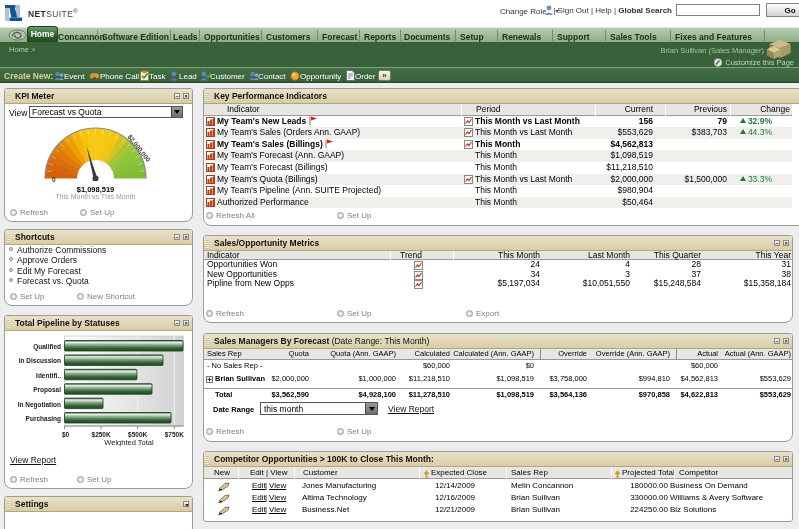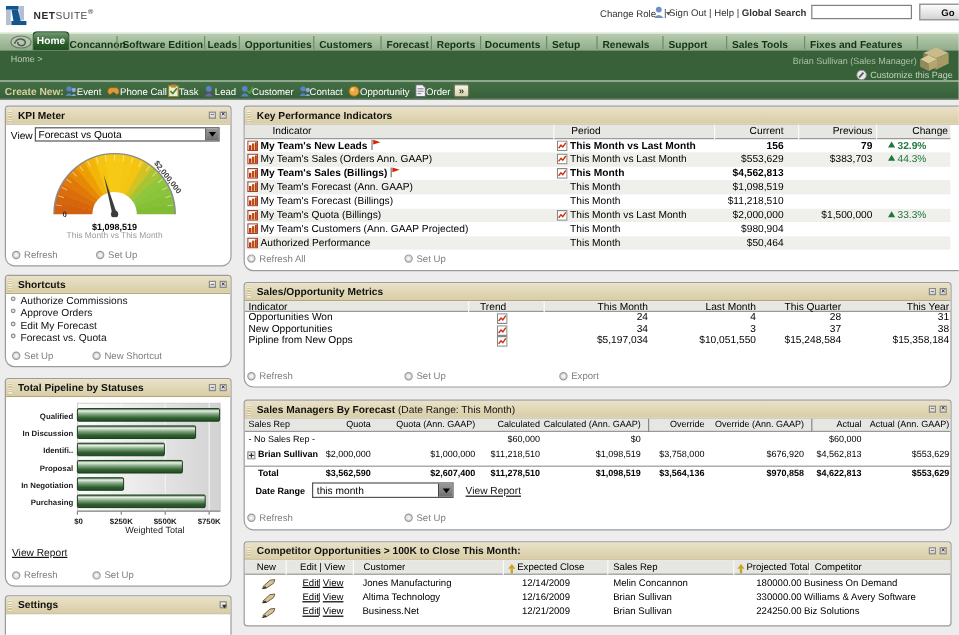--- a/index.html
+++ b/index.html
@@ -435,21 +435,21 @@
     <span style="right:65px;">$1,500,000</span>
     <span class="gv" style="right:20px;"><i class="up"></i>33.3%</span>
   </div>
   <div class="trow" style="top:96.1px; height:11.6px; line-height:11.6px;">
     <svg class="kic" width="9" height="9">
         <rect x="0.5" y="0.5" width="8" height="8" fill="#fff" stroke="#994433"></rect>
         <rect x="1.5" y="4" width="2" height="4" fill="#cc3311"></rect>
         <rect x="4" y="2.5" width="2" height="5.5" fill="#b05500"></rect>
         <rect x="6.5" y="1.5" width="1.5" height="6.5" fill="#cc3311"></rect>
       </svg>
-    <span style="left:13px;">My Team's Customers (Ann. GAAP Projected)</span>
+    <span style="left:13px;">My Team's Pipeline (Ann. SUITE Projected)</span>
     <span style="left:271px;">This Month</span>
     <span style="right:139px;">$980,904</span>
   </div>
   <div class="trow altbg" style="top:107.7px; height:11.6px; line-height:11.6px;">
     <svg class="kic" width="9" height="9">
         <rect x="0.5" y="0.5" width="8" height="8" fill="#fff" stroke="#994433"></rect>
         <rect x="1.5" y="4" width="2" height="4" fill="#cc3311"></rect>
         <rect x="4" y="2.5" width="2" height="5.5" fill="#b05500"></rect>
         <rect x="6.5" y="1.5" width="1.5" height="6.5" fill="#cc3311"></rect>
       </svg>
@@ -541,29 +541,29 @@
         <rect x="0.5" y="0.5" width="6" height="6" fill="#f8f8f8" stroke="#777"></rect>
         <line x1="1.5" y1="3.5" x2="5.5" y2="3.5" stroke="#333"></line>
         <line x1="3.5" y1="1.5" x2="3.5" y2="5.5" stroke="#333"></line>
       </svg>
     <span style="left:11px; font-weight:bold;">Brian Sullivan</span>
     <span style="right:483px;">$2,000,000</span>
     <span style="right:396px;">$1,000,000</span>
     <span style="right:342px;">$11,218,510</span>
     <span style="right:258px;">$1,098,519</span>
     <span style="right:205px;">$3,758,000</span>
-    <span style="right:122px;">$676,920</span>
+    <span style="right:122px;">$994,810</span>
     <span style="right:74px;">$4,562,813</span>
     <span style="right:1px;">$553,629</span>
   </div>
   <div class="abs" style="left:0; top:53.5px; width:588px; height:1px; background:#999;"></div>
   <div class="trow" style="top:55px; height:12px; line-height:12px; font-weight:bold; font-size:7.5px;">
     <span style="left:11px;">Total</span>
     <span style="right:483px;">$3,562,590</span>
-    <span style="right:396px;">$2,607,400</span>
+    <span style="right:396px;">$4,928,100</span>
     <span style="right:342px;">$11,278,510</span>
     <span style="right:258px;">$1,098,519</span>
     <span style="right:205px;">$3,564,136</span>
     <span style="right:122px;">$970,858</span>
     <span style="right:74px;">$4,622,813</span>
     <span style="right:1px;">$553,629</span>
   </div>
   <div class="abs" style="left:9px; top:71px; font-size:7.5px; font-weight:bold; color:#000;">Date Range</div>
   <div class="abs" style="left:56px; top:68px; width:118px; height:13px; border:1px solid #555; background:#fff; font-size:8.5px; line-height:12px; padding-left:3px;">this month
     <span class="abs" style="right:0; top:0; width:12px; height:11px; background:linear-gradient(#9a9a9a,#6e6e6e); border-left:1px solid #444;"></span>

